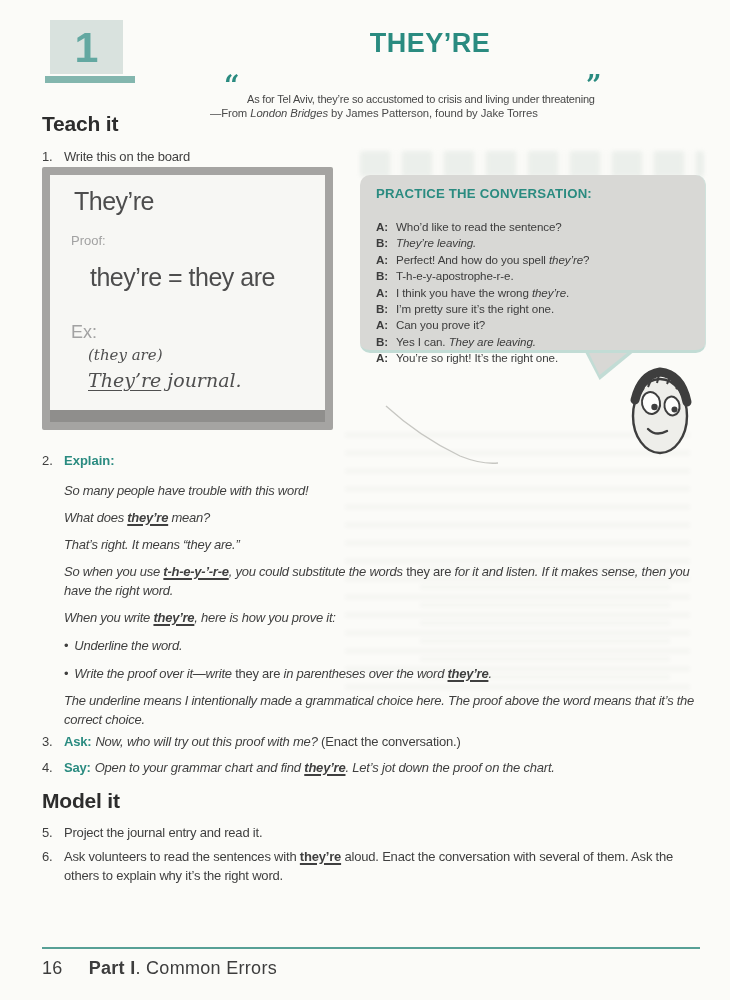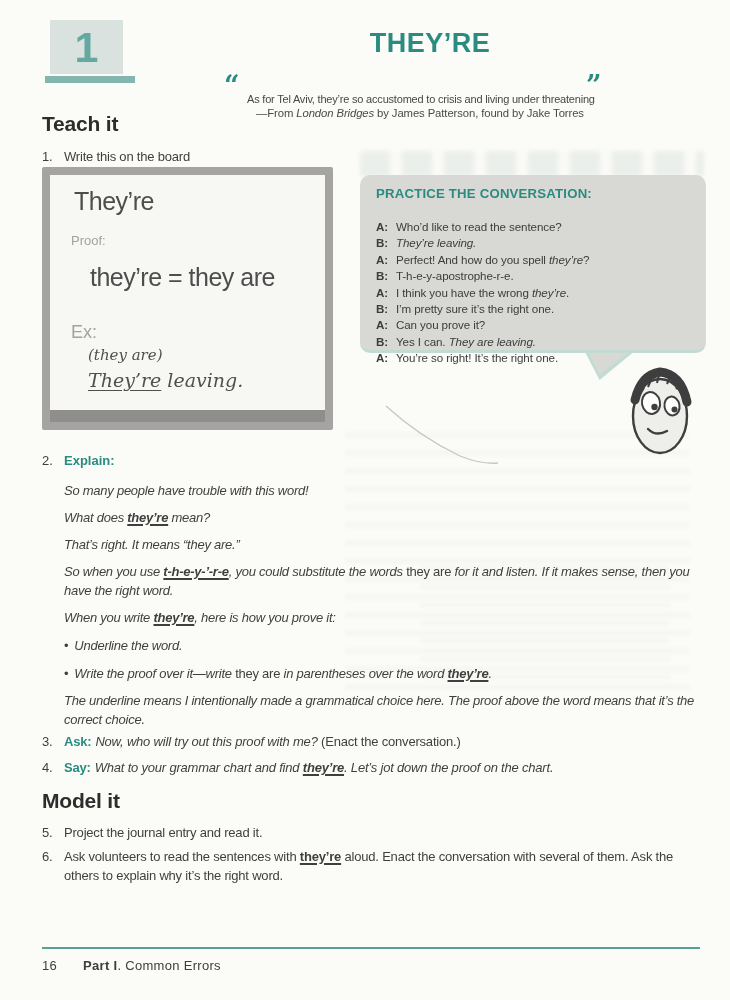--- a/index.html
+++ b/index.html
@@ -24,21 +24,21 @@
   .badge span{font-size:43px;font-weight:700;color:var(--badge_num);line-height:1}
   .badge-bar{left:45px;top:76px;width:90px;height:7px;background:var(--badge_bar)}
   .page-title{left:230px;top:28px;width:400px;text-align:center;font-size:27px;font-weight:700;
               color:var(--teal);letter-spacing:.5px}
   .qmark{font-family:"DejaVu Serif",serif;font-weight:700;color:var(--teal);font-size:27px;line-height:1}
   .qopen{left:224px;top:72px}
   .qclose{left:586px;top:72px}
   .quote-l1{left:247px;top:92px;width:336px;font-size:11px;letter-spacing:-.2px;color:#474747;
             text-align:justify;text-align-last:justify;white-space:nowrap;line-height:14px}
   .quote-l2{left:247px;top:93px;width:336px;font-size:10.8px;letter-spacing:-.2px;color:#474747;line-height:14px}
-  .attribution{left:210px;top:107px;width:420px;text-align:center;font-size:11.3px;color:#4a4a4a;letter-spacing:-.1px}
+  .attribution{left:210px;top:107px;width:420px;text-align:left;font-size:11.3px;color:#4a4a4a;letter-spacing:-.1px}
   
   .h-section{font-size:21px;font-weight:700;color:#2d2d2d;letter-spacing:-.2px}
   .teach-head{left:42px;top:112px}
   .model-head{left:42px;top:789px}
   .step{display:flex;font-size:13px;letter-spacing:-.2px;line-height:19px}
   .step .num{width:22px;flex:none}
   .stext{flex:1}
   .stext .teal-label{margin-right:4px}
   .s1{left:42px;top:147px;width:656px}
   .s3{left:42px;top:732px;width:656px}
@@ -71,21 +71,21 @@
   
   .explain{left:42px;top:452px;width:658px}
   .explain-label{display:flex;font-size:13px;line-height:18px}
   .explain-label .num{width:22px;flex:none}
   .para{margin-left:22px;margin-top:8px;font-size:13px;letter-spacing:-.25px;line-height:19px}
   .para:first-of-type{margin-top:11px}
   .para.bullet{margin-top:9px}
   .bdot{margin-right:6px}
   
   .footer-rule{left:42px;top:947px;width:658px;height:2px;background:var(--rule)}
-  .footer-text{left:42px;top:958px;font-size:13px;color:#3d3d3d;letter-spacing:.3px}
+  .footer-text{left:42px;top:958px;font-size:18px;color:#3d3d3d;letter-spacing:.3px}
   .footer-text .pnum{margin-right:26px}
   .footer-text .pbold{font-weight:700}
   
   .bleed{position:absolute;pointer-events:none}
   .bleed-topright{left:360px;top:151px;width:344px;height:26px;border-radius:3px;
     background:repeating-linear-gradient(90deg,rgba(140,165,155,.25) 0 30px,rgba(140,165,155,.02) 30px 42px);
     filter:blur(2px);opacity:.55}
   .bleed-board{left:160px;top:186px;width:162px;height:160px;
     background:repeating-linear-gradient(0deg,rgba(145,150,146,.12) 0 6px,transparent 6px 17px);
     filter:blur(1.5px);opacity:.6}
@@ -125,21 +125,21 @@
     <div class="stext"><span>Write this on the board</span></div>
   </div>
 
   <div class="abs board">
     <div class="board-word">They’re</div>
     <div class="board-proof">Proof:</div>
     <div class="board-eq">they’re = they are</div>
     <div class="board-ex">Ex:</div>
     <div class="board-note hand">(they are)</div>
     <div class="board-example hand">
-      <span class="u">They’re</span><span> leaving.</span>
+      <span class="u">They’re</span><span> journal.</span>
     </div>
     <div class="tray"></div>
   </div>
 
   <div class="abs tail-edge"></div>
   <div class="abs tail"></div>
   <div class="abs bubble">
     <div class="bubble-title">PRACTICE THE CONVERSATION:</div>
     <div>
         <div class="dline">
@@ -208,21 +208,21 @@
         <div class="para"><span class="i">The underline means I intentionally made a grammatical choice here. The proof above the word means that it’s the correct choice.</span></div>
       </div>
   </div>
 
   <div class="abs step s3">
     <span class="num">3.</span>
     <div class="stext"><span class="teal-label">Ask:</span><span><span class="i">Now, who will try out this proof with me?</span><span> (Enact the conversation.)</span></span></div>
   </div>
   <div class="abs step s4">
     <span class="num">4.</span>
-    <div class="stext"><span class="teal-label">Say:</span><span><span class="i">What to your grammar chart and find </span><span class="b i u">they’re</span><span class="i">. Let’s jot down the proof on the chart.</span></span></div>
+    <div class="stext"><span class="teal-label">Say:</span><span><span class="i">Open to your grammar chart and find </span><span class="b i u">they’re</span><span class="i">. Let’s jot down the proof on the chart.</span></span></div>
   </div>
 
   <h2 class="abs h-section model-head">Model it</h2>
   <div class="abs step s5">
     <span class="num">5.</span>
     <div class="stext"><span>Project the journal entry and read it.</span></div>
   </div>
   <div class="abs step s6">
     <span class="num">6.</span>
     <div class="stext"><span>Ask volunteers to read the sentences with </span><span class="b u">they’re</span><span> aloud. Enact the conversation with several of them. Ask the others to explain why it’s the right word.</span></div>

